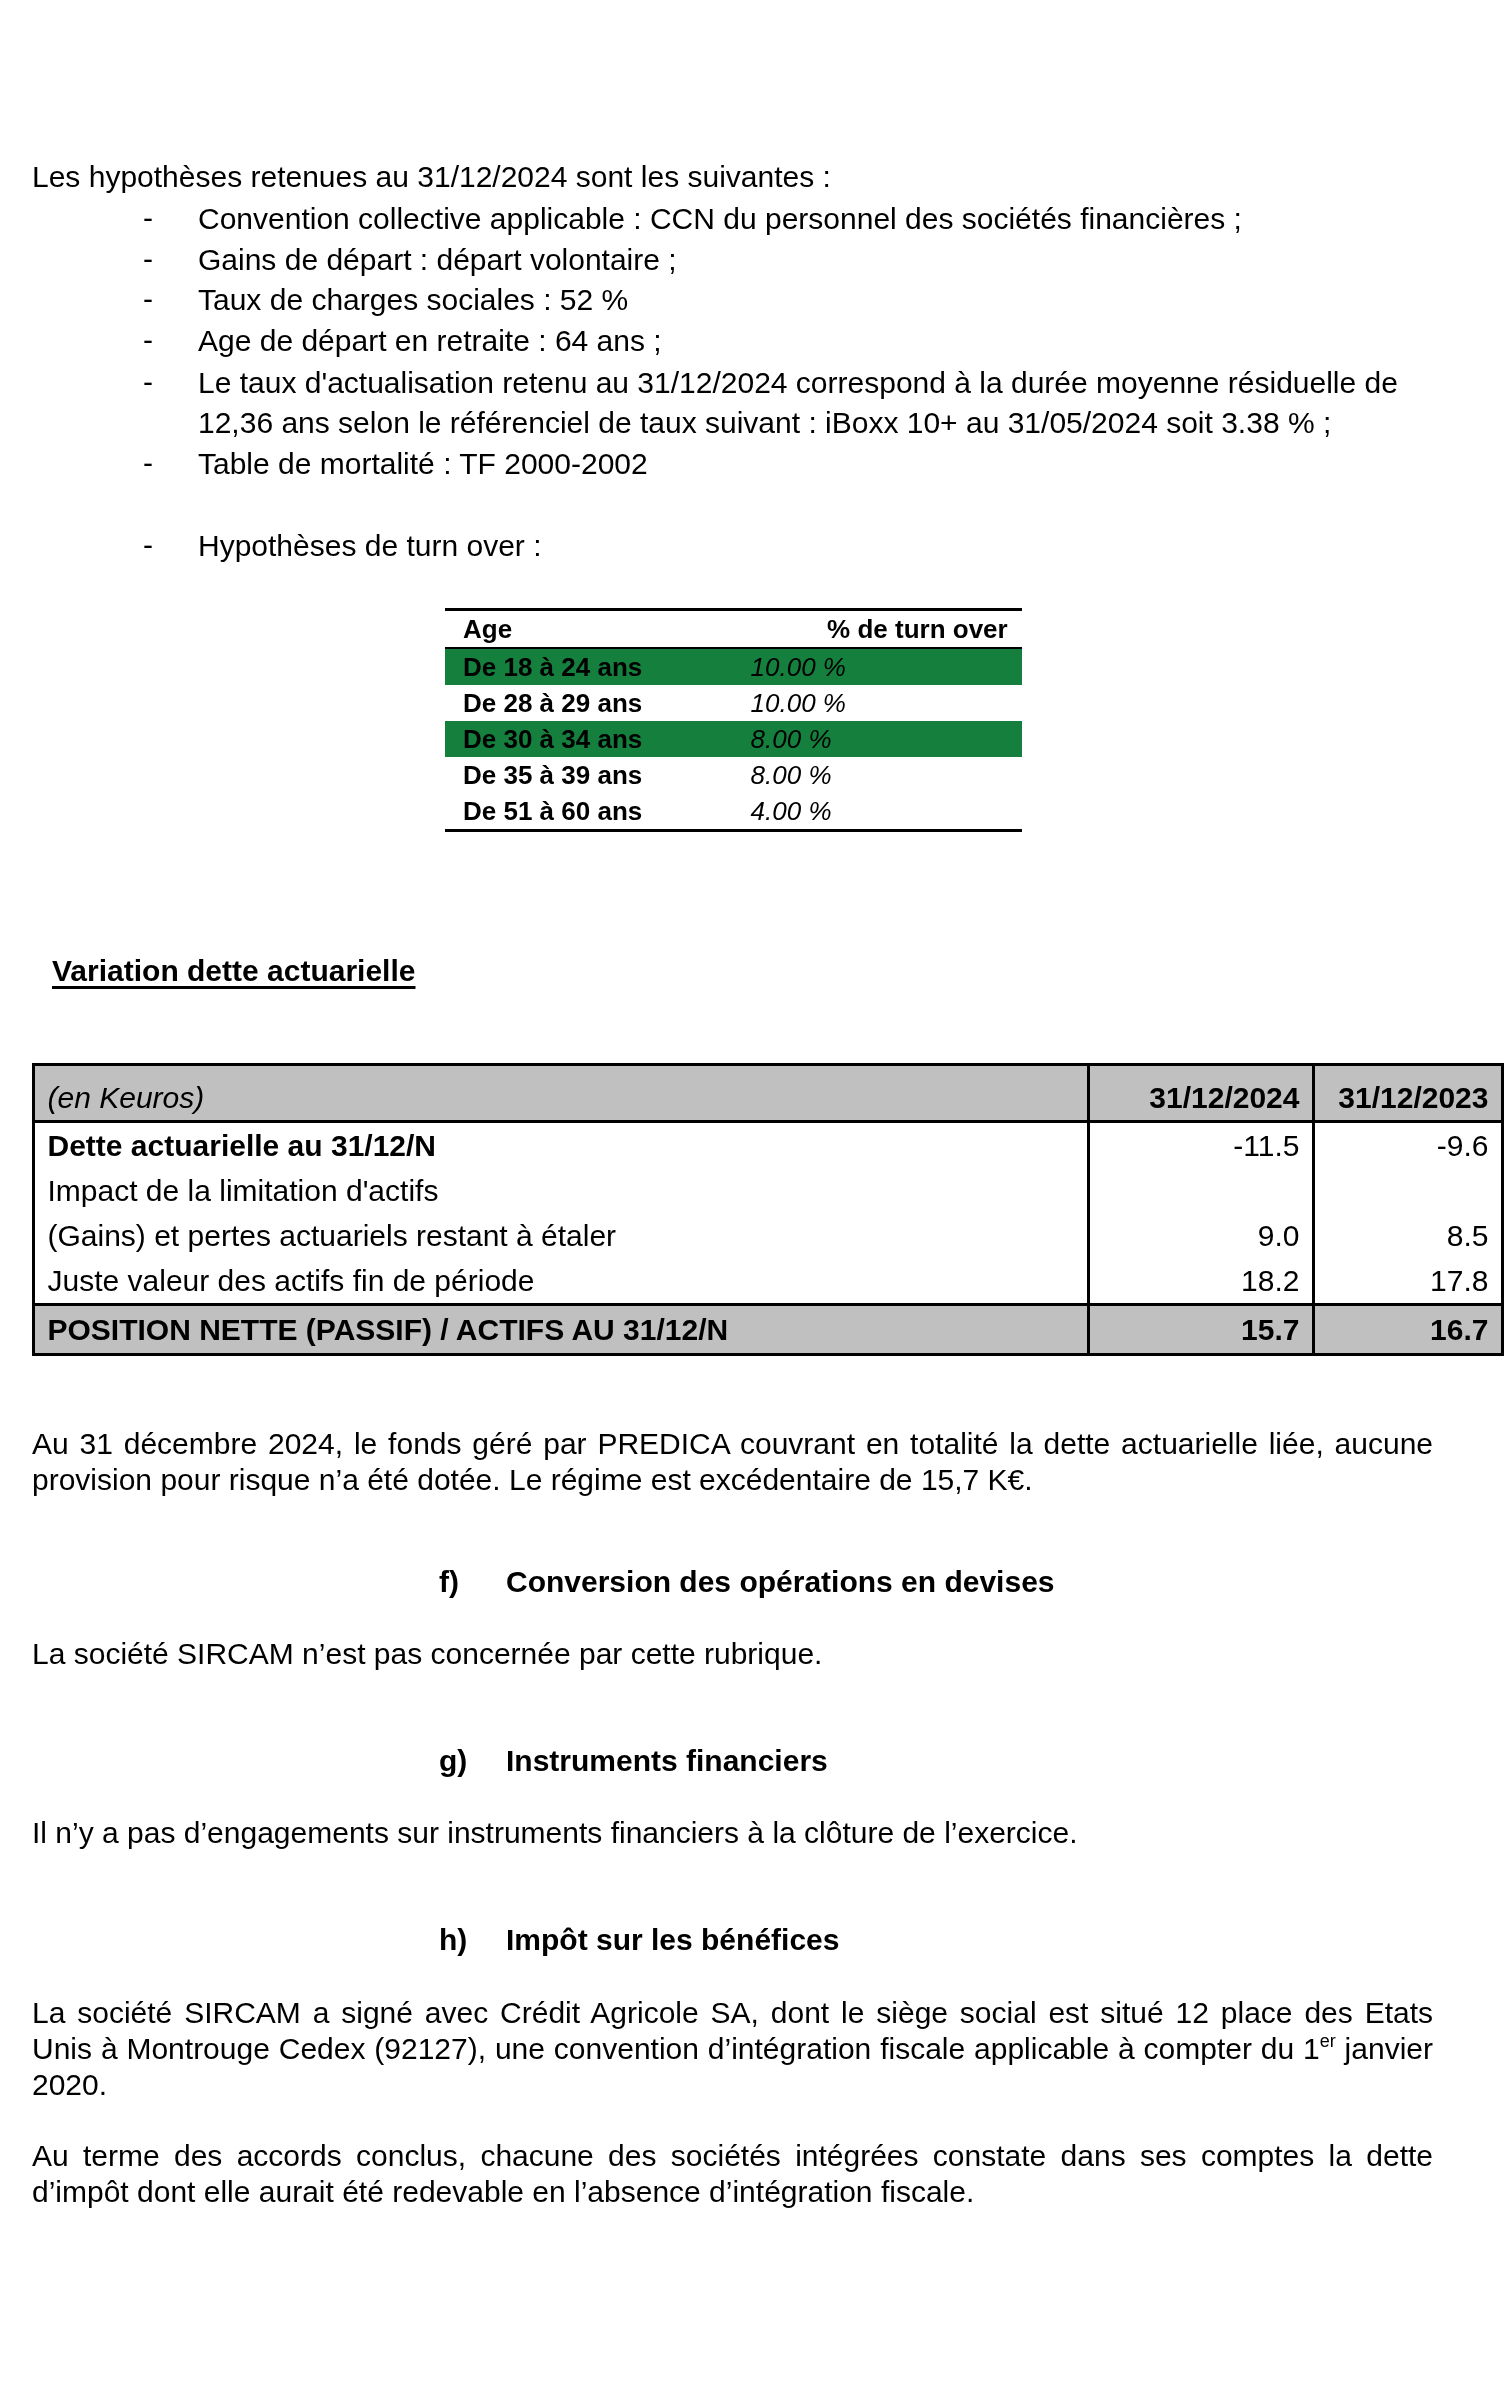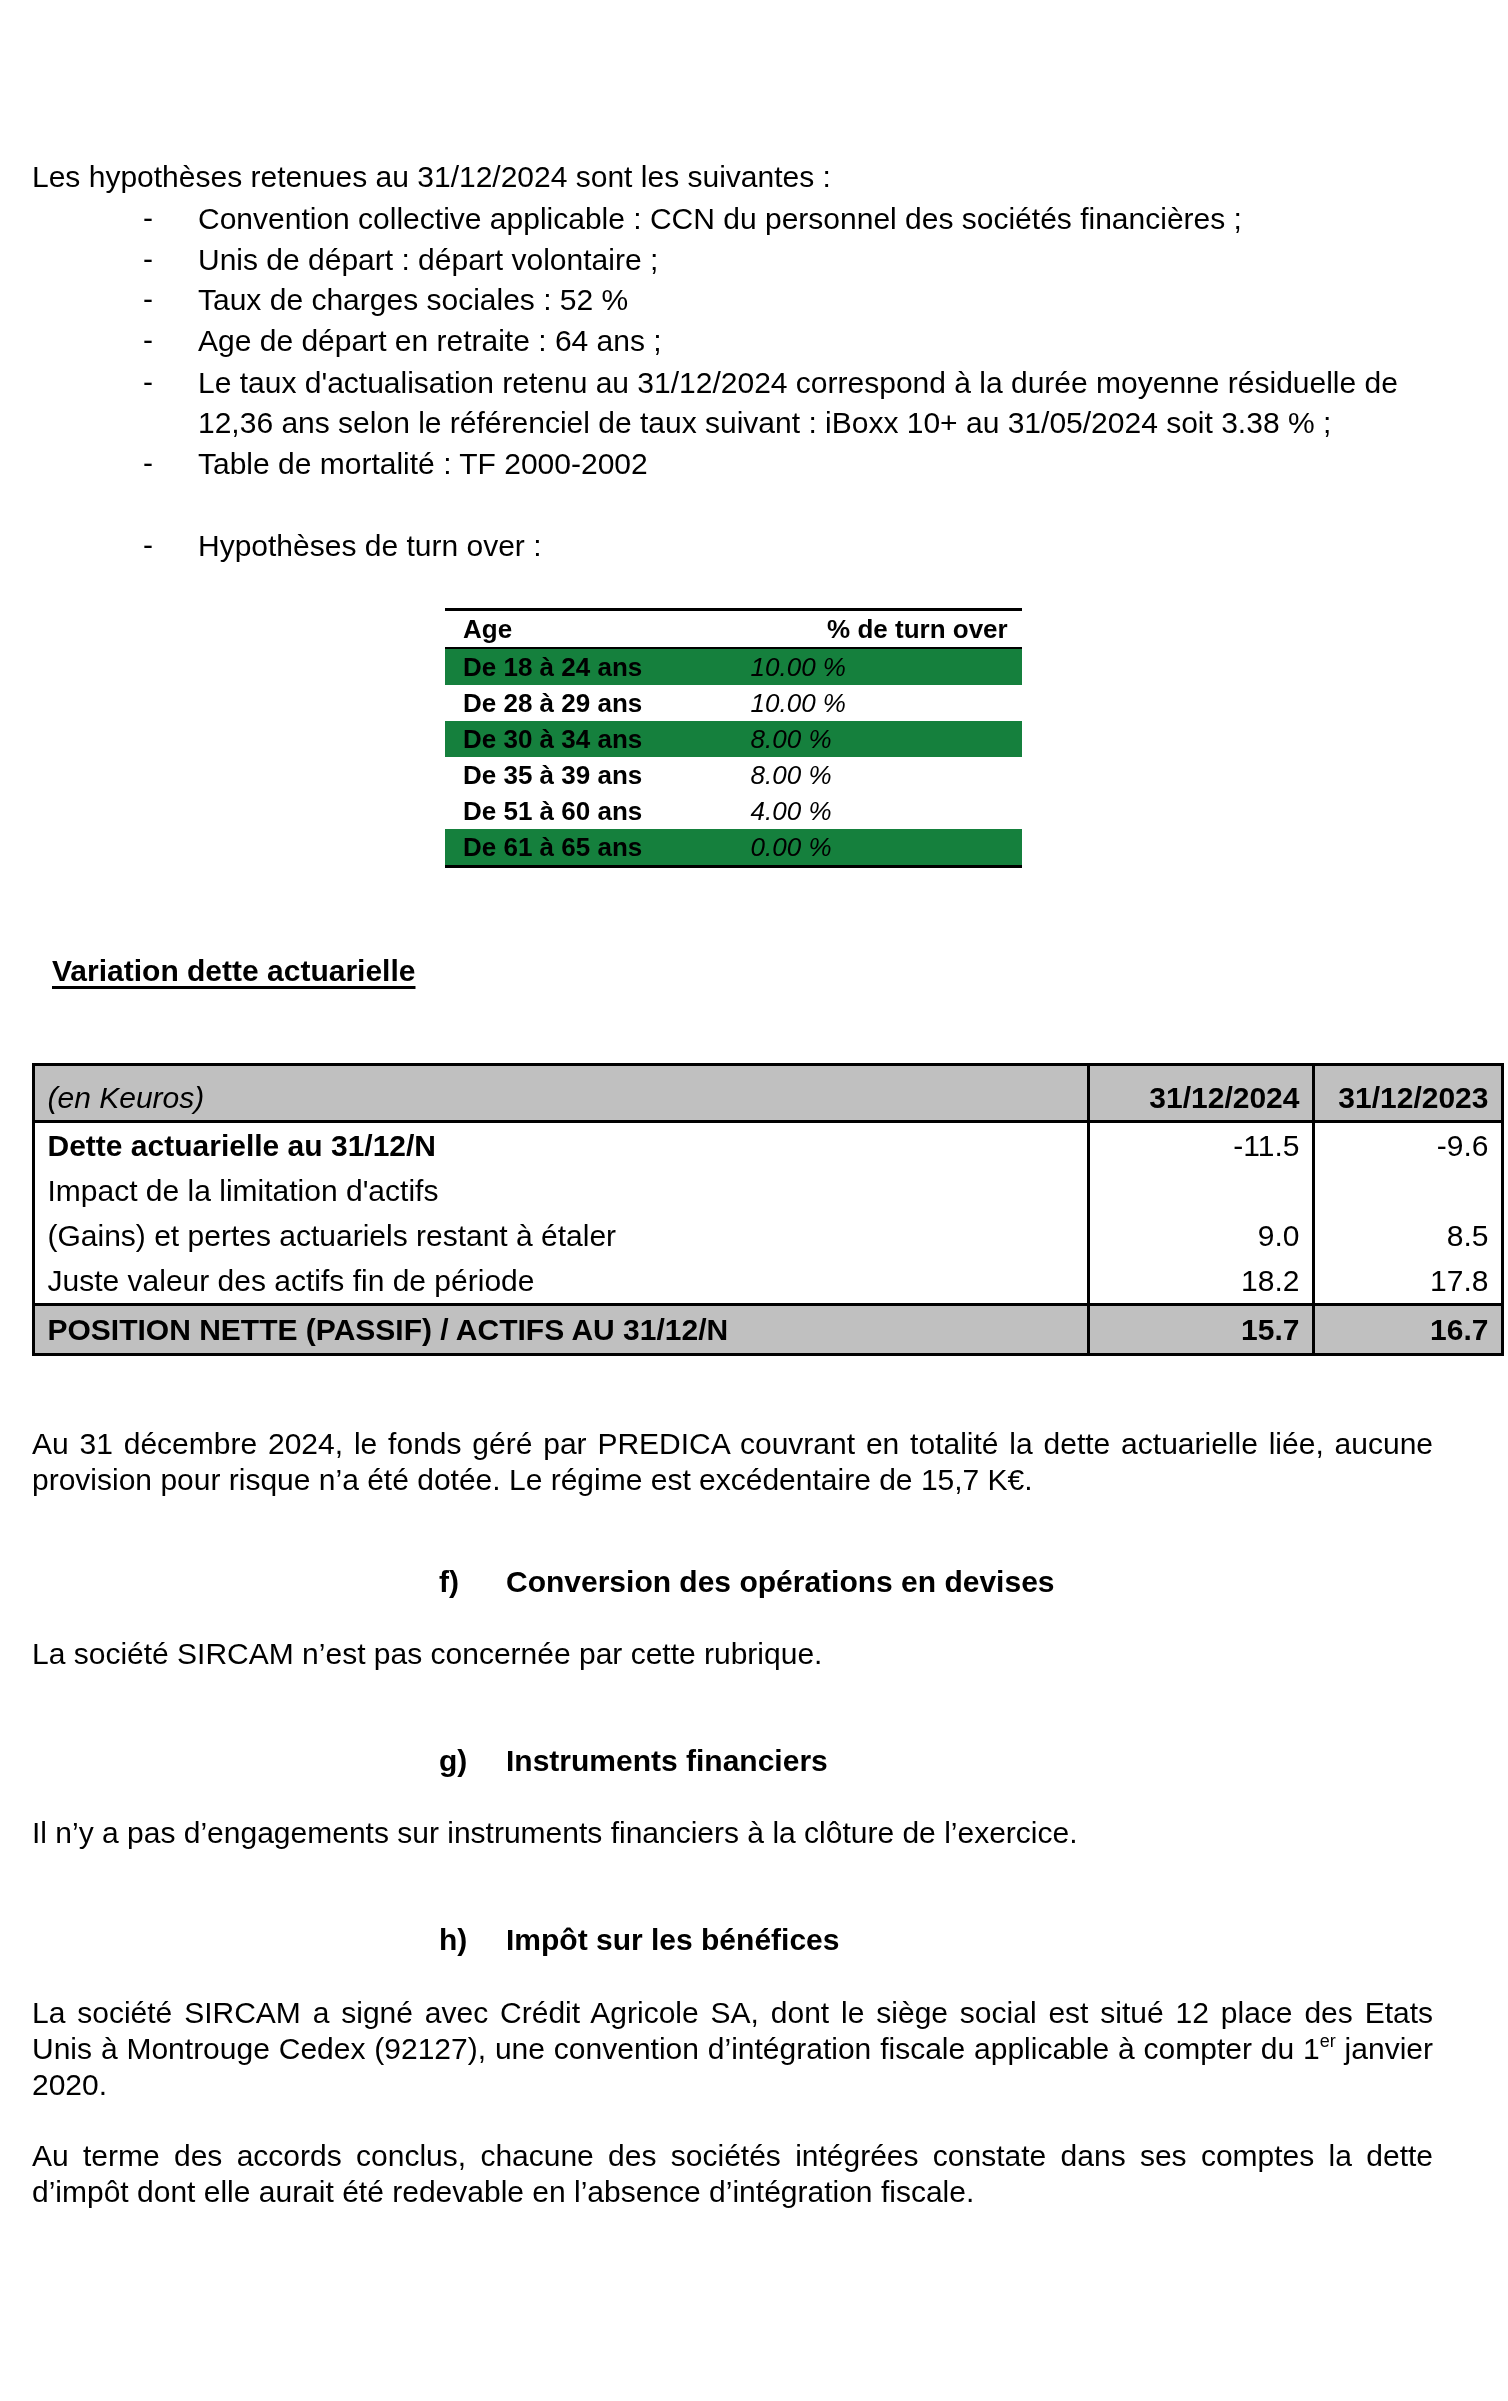--- a/index.html
+++ b/index.html
@@ -47,21 +47,21 @@
 </head>
 <body>
 
 <div class="line" style="left:32px; top:159px;">Les hypothèses retenues au 31/12/2024 sont les suivantes :</div>
 
 <div>
   <span class="dash" style="top:201px;">-</span>
   <span class="item" style="top:201px;">Convention collective applicable : CCN du personnel des sociétés financières ;</span>
 
   <span class="dash" style="top:242px;">-</span>
-  <span class="item" style="top:242px;">Unis de départ : départ volontaire ;</span>
+  <span class="item" style="top:242px;">Gains de départ : départ volontaire ;</span>
 
   <span class="dash" style="top:282px;">-</span>
   <span class="item" style="top:282px;">Taux de charges sociales : 52 %</span>
 
   <span class="dash" style="top:323px;">-</span>
   <span class="item" style="top:323px;">Age de départ en retraite : 64 ans ;</span>
 
   <span class="dash" style="top:365px;">-</span>
   <span class="item" style="top:365px;">Le taux d'actualisation retenu au 31/12/2024 correspond à la durée moyenne résiduelle de</span>
   <span class="item" style="top:405px;">12,36 ans selon le référenciel de taux suivant : iBoxx 10+ au 31/05/2024 soit 3.38 % ;</span>
@@ -93,24 +93,20 @@
       <td>De 30 à 34 ans</td>
       <td>8.00 %</td>
     </tr>
     <tr>
       <td>De 35 à 39 ans</td>
       <td>8.00 %</td>
     </tr>
     <tr>
       <td>De 51 à 60 ans</td>
       <td>4.00 %</td>
-    </tr>
-    <tr class="shaded">
-      <td>De 61 à 65 ans</td>
-      <td>0.00 %</td>
     </tr>
   </tbody>
 </table>
 
 <div class="abs underline" style="left:52px; top:953px; font-weight:bold; line-height:36px; white-space:nowrap;">Variation dette actuarielle</div>
 
 <table id="actuarial">
   <thead>
     <tr>
       <th class="label-col">(en Keuros)</th>

